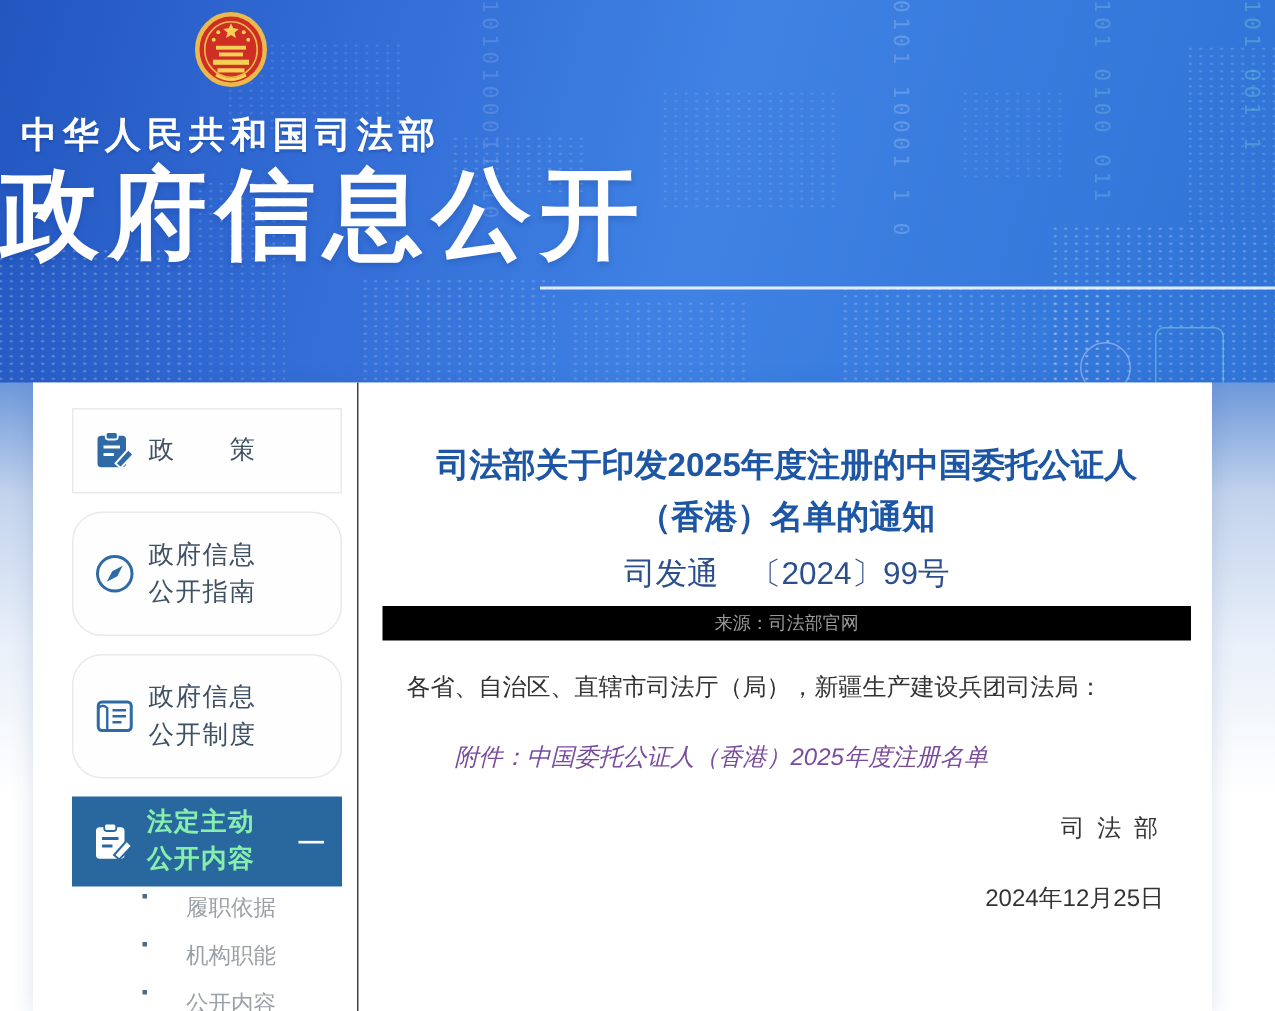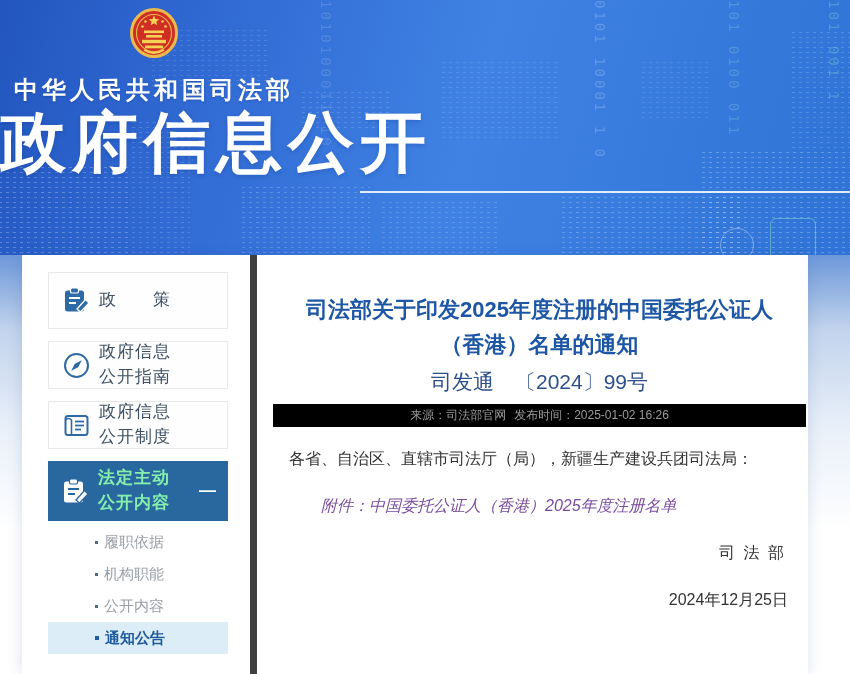--- a/index.html
+++ b/index.html
@@ -62,50 +62,50 @@
     display: flex; align-items: center; gap: 9px; padding-left: 14px; margin-bottom: 12px;
     cursor: pointer;
   }
   .card .icon { flex: 0 0 auto; width: 27px; height: 27px; color: #2e6ba6; --icon-bg: #fefefe; }
   .card .icon svg { width: 100%; height: 100%; }
   .card .label {
     font-size: 17px; color: #3e5064; font-weight: 500; line-height: 1.45;
     white-space: pre-line; letter-spacing: 1px;
   }
   .card-1 { height: 57px; text-align: right; }
-  .card-2, .card-3 { height: 48px; }
+  .card-2, .card-3 { height: 83px; border-radius: 20px; }
 
   .active-group { margin-bottom: 0; }
   .card-active {
     height: 60px; background: #29689f; border: none;
     display: flex; align-items: center; gap: 9px; padding-left: 14px; cursor: pointer;
   }
   .card-active .icon { width: 27px; height: 27px; color: #ffffff; --icon-bg: #29689f; }
   .card-active .icon svg { width: 100%; height: 100%; }
   .card-active .label {
     font-size: 17px; color: #86efac; font-weight: 700; line-height: 1.45;
     white-space: pre-line; letter-spacing: 1px;
   }
   .card-active .collapse { margin-left: auto; margin-right: 12px; color: #fff; font-size: 17px; font-weight: bold; }
 
   .submenu { margin-top: 5px; }
   .submenu-row {
-    height: 32px; display: flex; align-items: center; gap: 6px;
+    height: 32px; display: flex; align-items: flex-start; gap: 26px;
     padding-left: 47px; cursor: pointer;
   }
   .submenu-row .bullet { width: 3px; height: 3px; background: #4a6a8a; }
   .submenu-row .sub-label { font-size: 15px; color: #9aa0a6; }
   .submenu-row.active { background: #dcedf8; }
   .submenu-row.active .bullet { background: #1d5a9e; width: 4px; height: 4px; }
   .submenu-row.active .sub-label { color: #1d5a9e; font-weight: bold; }
 
   
   .content {
-    position: absolute; left: 228px; top: 0; width: 570px; height: 100%;
-    border-left: 7px solid #404040; padding: 0 14px 0 16px;
+    position: absolute; left: 216px; top: 0; width: 570px; height: 100%;
+    border-left: 1px solid #404040; padding: 0 14px 0 16px;
   }
   .doc-title {
     margin: 37px 0 0; text-align: center; color: #1c56a5;
     font-size: 22px; font-weight: bold; line-height: 1.6; white-space: pre-line;
   }
   .doc-number { margin-top: 6px; text-align: center; color: #2c4f8c; font-size: 21px; }
   .meta-strip {
     margin-top: 8px; background: #000000; color: #9b9b9b; font-size: 12px;
     display: flex; justify-content: center; gap: 8px; padding: 3px 0;
   }
@@ -245,21 +245,20 @@
       </div>
     </div>
   </aside>
 
   <main class="content">
     <h2 class="doc-title">司法部关于印发2025年度注册的中国委托公证人
 （香港）名单的通知</h2>
     <div class="doc-number">司发通　〔2024〕99号</div>
     <div class="meta-strip">
       <span>来源：司法部官网</span>
-      <span>发布时间：2025-01-02 16:26</span>
     </div>
 
     <div class="article-body">
       <p class="salutation">各省、自治区、直辖市司法厅（局），新疆生产建设兵团司法局：</p>
       <p class="attachment">
         <a>附件：中国委托公证人（香港）2025年度注册名单</a>
       </p>
       <p class="sign-org">司 法 部</p>
       <p class="sign-date">2024年12月25日</p>
 

